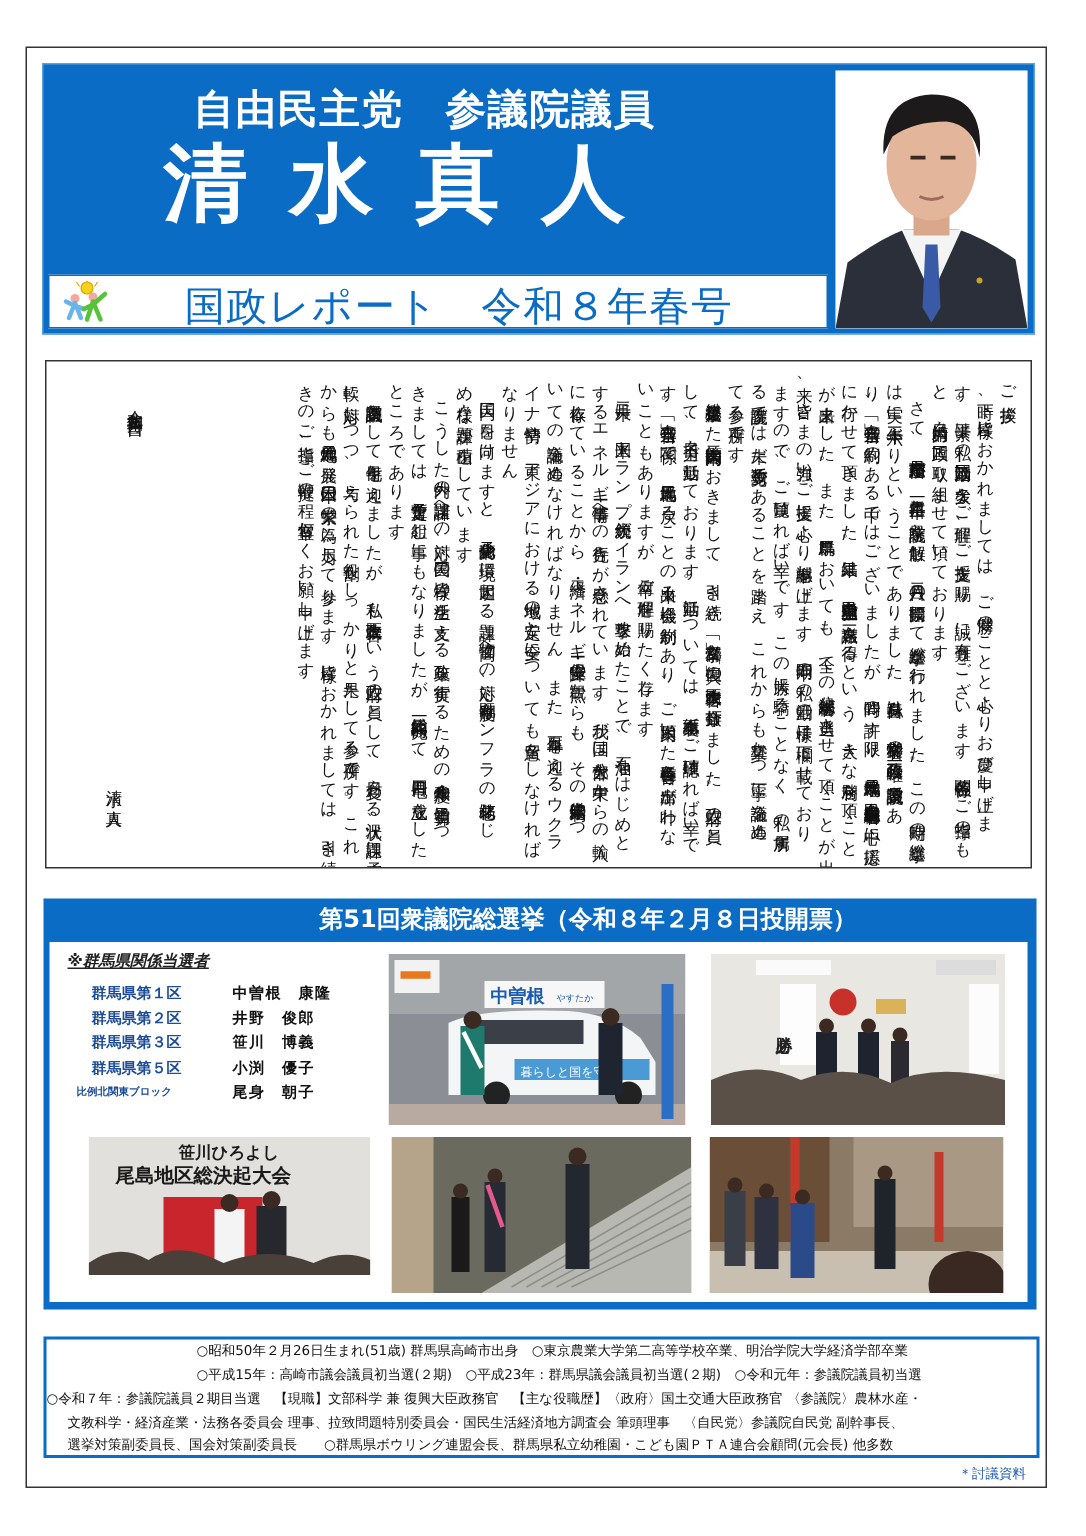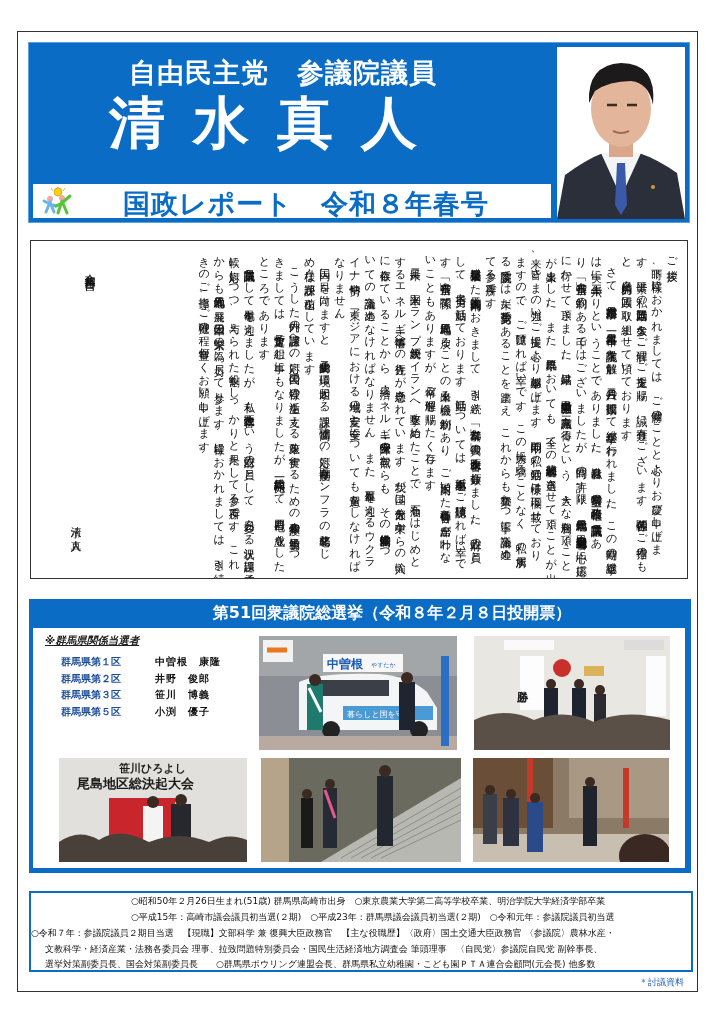--- a/index.html
+++ b/index.html
@@ -11,21 +11,21 @@
   
   .header { position:absolute; left:28px; top:42px; width:662px; height:181px;
             background:#0a6cc4; border:1px solid #5aa0e0; box-sizing:border-box; }
   .header .subtitle { position:absolute; left:100px; top:12px; color:#fff;
                       font-size:27px; font-weight:bold; letter-spacing:1px; white-space:nowrap; }
   .header .name { position:absolute; left:80px; top:52px; color:#fff;
                   font-size:56px; font-weight:bold; letter-spacing:28px; line-height:1; white-space:nowrap; }
   .header .report-bar { position:absolute; left:3px; top:140px; width:520px; height:36px;
                         background:#fff; border:1.5px solid #0a6cc4; box-sizing:border-box; }
   .header .report-title { position:absolute; left:90px; top:2px; color:#0a6cc4;
-                          font-size:27px; font-weight:bold; letter-spacing:1px; white-space:nowrap; }
+                          font-size:27px; font-weight:normal; letter-spacing:1px; white-space:nowrap; }
   .mascot { position:absolute; left:8px; top:3px; width:36px; height:30px; }
   .portrait { position:absolute; left:528px; top:4px; width:128px; height:172px;
               background:#fff; overflow:hidden; }
 
   
   .greeting-box { position:absolute; left:30px; top:240px; width:658px; height:339px;
                   border:1.5px solid #333; box-sizing:border-box; background:#fff; overflow:hidden; }
   .greeting-text { position:absolute; right:8px; top:8px; height:318px;
                    writing-mode:vertical-rl; font-family:"DejaVu Serif", serif;
                    font-size:11.1px; line-height:15.1px; letter-spacing:0.4px; color:#111; }
@@ -126,20 +126,24 @@
         <span class="winner-district">群馬県第２区</span>
         <span class="winner-name">井野　俊郎</span>
       </div>
       <div class="winner-row">
         <span class="winner-district">群馬県第３区</span>
         <span class="winner-name">笹川　博義</span>
       </div>
       <div class="winner-row">
         <span class="winner-district">群馬県第５区</span>
         <span class="winner-name">小渕　優子</span>
+      </div>
+      <div class="winner-row">
+        <span class="winner-district small">比例北関東ブロック</span>
+        <span class="winner-name">尾身　朝子</span>
       </div>
     </div>
 
     <div class="photo" style="left:226px; top:8px; width:198px; height:114px;">
       <svg width="198" height="114" viewBox="0 0 198 114">
         <rect width="198" height="114" fill="#8b8f95"></rect>
         <rect y="0" width="198" height="40" fill="#a3a6a8"></rect>
         <rect x="4" y="4" width="30" height="22" fill="#f2f2f2"></rect>
           <path d="M8 14 h20" stroke="#e8781e" stroke-width="5"></path>
         <rect x="64" y="18" width="80" height="18" fill="#f7f7f7"></rect>
@@ -174,21 +178,21 @@
         <rect x="70" y="52" width="14" height="40" fill="#1e2330"></rect>
           <circle cx="77" cy="48" r="5" fill="#3a2a22"></circle>
         <rect x="98" y="52" width="14" height="40" fill="#1e2330"></rect>
           <circle cx="105" cy="48" r="5" fill="#3a2a22"></circle>
         <rect x="120" y="58" width="12" height="34" fill="#2a2a30"></rect>
           <circle cx="126" cy="54" r="5" fill="#3a2a22"></circle>
         <path d="M0 84 Q30 70 60 84 Q90 72 120 86 Q150 72 196 84 L196 114 L0 114 Z" fill="#5a5048"></path>
       </svg>
     </div>
 
-    <div class="photo" style="left:26px; top:130px; width:188px; height:104px;">
+    <div class="photo" style="left:26px; top:130px; width:188px; height:92px;">
       <svg width="188" height="104" viewBox="0 0 188 104">
         <rect width="188" height="104" fill="#e2e0dc"></rect>
         <text x="60" y="14" font-size="11" font-weight="bold" fill="#1a1a1a" font-family="DejaVu Sans, sans-serif">笹川ひろよし</text>
         <text x="18" y="30" font-size="13" font-weight="bold" fill="#1a1a1a" font-family="DejaVu Sans, sans-serif">尾島地区総決起大会</text>
         <rect x="50" y="40" width="66" height="42" fill="#c8262c"></rect>
         <rect x="84" y="48" width="20" height="36" fill="#f4f4f4"></rect>
           <circle cx="94" cy="44" r="6" fill="#3a2a22"></circle>
         <rect x="112" y="46" width="20" height="40" fill="#26282e"></rect>
           <circle cx="122" cy="42" r="6" fill="#3a2a22"></circle>
         <path d="M0 84 Q20 70 40 82 Q60 68 90 84 Q120 72 150 84 Q170 74 188 82 L188 104 L0 104 Z" fill="#4a403a"></path>

